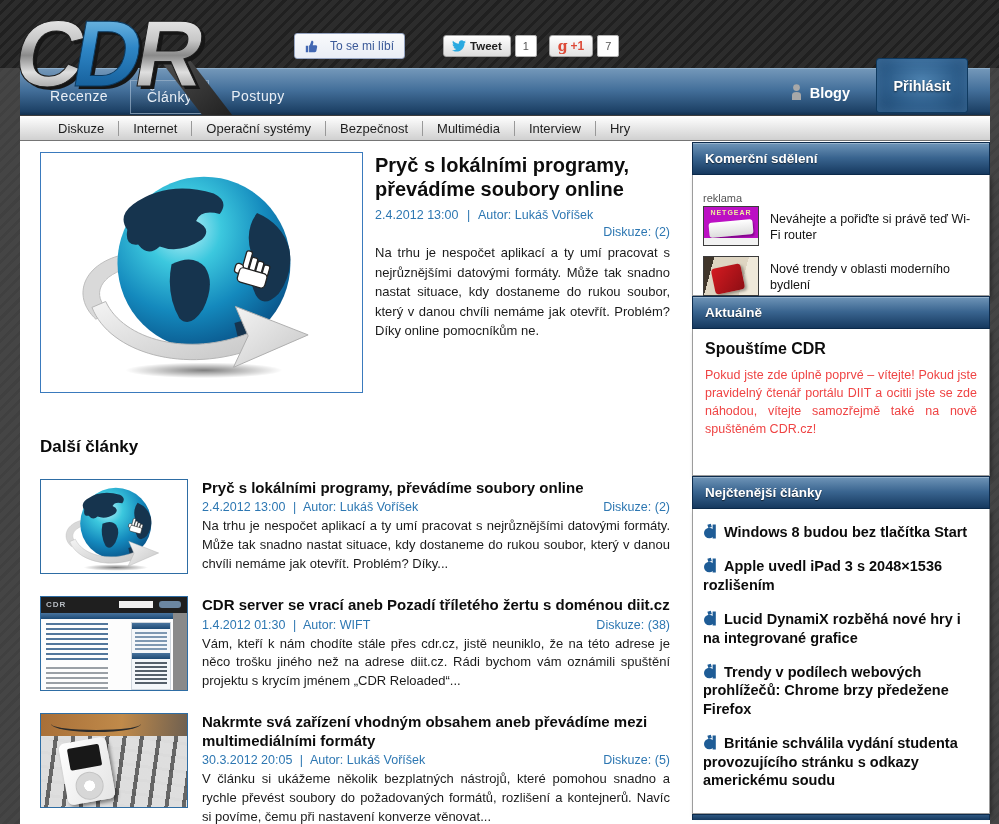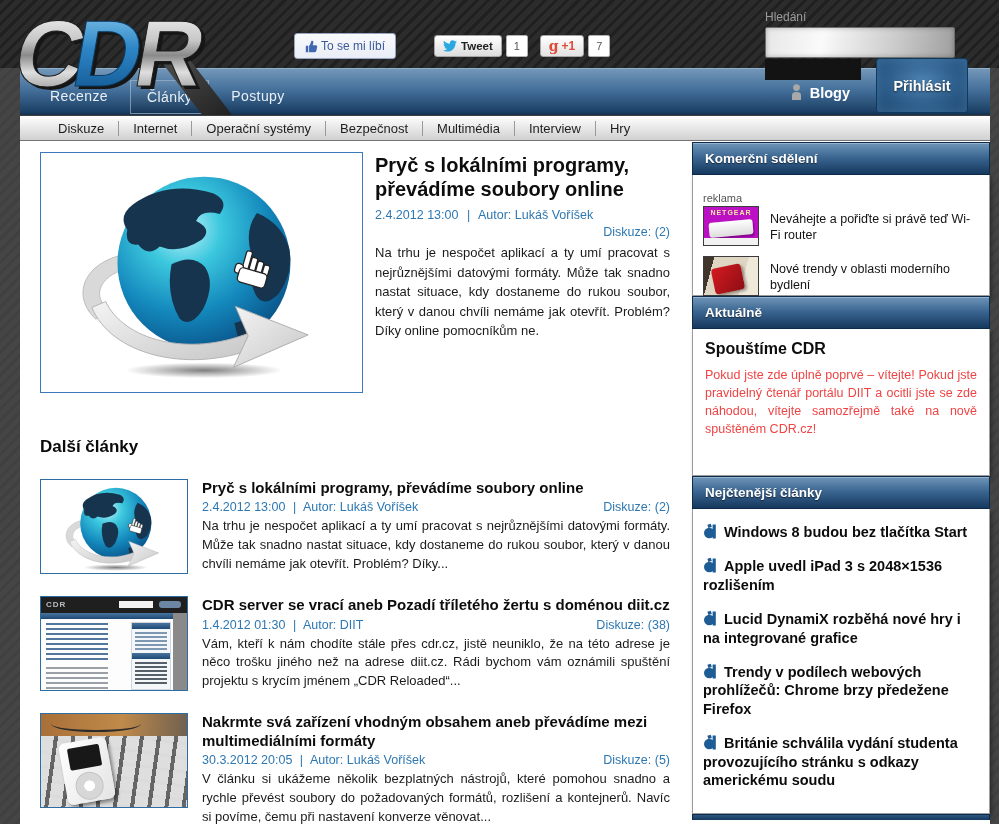--- a/index.html
+++ b/index.html
@@ -4,21 +4,21 @@
 <style>
   * { margin:0; padding:0; box-sizing:border-box; }
   body { font-family:"Liberation Sans", sans-serif; background:#3f3f3f; }
   .page { position:relative; width:999px; height:824px; overflow:hidden; background:#454545;
           background-image:repeating-linear-gradient(135deg, rgba(0,0,0,.07) 0 3px, transparent 3px 8px); }
 
   
   .topbar { position:relative; height:68px; background:#2c2c2c;
             background-image:repeating-linear-gradient(135deg, rgba(0,0,0,.28) 0 3px, transparent 3px 8px); }
   .social { position:absolute; left:294px; top:33px; display:flex; align-items:center; }
-  .fb-btn { height:26px; padding:0 10px; display:flex; align-items:center; gap:3px;
+  .fb-btn { height:26px; padding:0 10px; display:flex; align-items:center; gap:12px;
             background:linear-gradient(#f9fafc,#e9edf5); border:1px solid #97a5c2; border-radius:3px;
             color:#3b5998; font-size:12px; cursor:pointer; }
   .tw-btn { margin-left:38px; height:22px; padding:0 8px; display:flex; align-items:center; gap:4px;
             background:linear-gradient(#ffffff,#dcdcdc); border:1px solid #a5a5a5; border-radius:3px;
             font-size:11.5px; font-weight:bold; color:#222; cursor:pointer; }
   .cnt-box { margin-left:4px; height:22px; min-width:22px; padding:0 4px; display:flex; align-items:center; justify-content:center;
              background:#fff; border:1px solid #b3b3b3; border-radius:2px; font-size:11px; color:#555; }
   .gp-btn { margin-left:12px; height:22px; padding:0 8px; display:flex; align-items:center; gap:3px;
             background:linear-gradient(#ffffff,#e2e2e2); border:1px solid #a5a5a5; border-radius:3px;
             font-size:12px; font-weight:bold; color:#dd4b39; cursor:pointer; }
@@ -209,25 +209,20 @@
         </svg>
         <span>Tweet</span>
       </div>
       <div class="cnt-box">1</div>
       <div class="gp-btn">
         <span class="gglyph">g</span>
         <span>+1</span>
       </div>
       <div class="cnt-box">7</div>
     </div>
-    <div class="search">
-      <div class="search-label">Hledání</div>
-      <input class="search-input" type="text" style="">
-      <div class="search-stub"></div>
-    </div>
   </div>
 
   <svg class="logo" width="235" height="122" viewBox="0 0 235 122">
     <defs>
       <linearGradient id="chromeg" x1="0" y1="0" x2="0" y2="1">
         <stop offset="0" stop-color="#ffffff"></stop>
           <stop offset=".38" stop-color="#c7c7c7"></stop>
         <stop offset=".52" stop-color="#8a8a8a"></stop>
           <stop offset=".68" stop-color="#dfdfdf"></stop>
         <stop offset="1" stop-color="#6e6e6e"></stop>
@@ -343,21 +338,21 @@
           </div>
           <div class="wt-edge"></div>
         </div>
         <div class="r-txt">
           <h3 class="r-title">CDR server se vrací aneb Pozadí tříletého žertu s doménou diit.cz</h3>
           <div class="r-meta">
             <span class="disc">Diskuze: (38)</span>
             <span>1.4.2012 01:30</span>
             <span class="sep">|</span>
             <span>Autor:</span>
-            <span>DIIT</span>
+            <span>WIFT</span>
           </div>
           <p class="r-body">Vám, kteří k nám chodíte stále přes cdr.cz, jistě neuniklo, že na této adrese je něco trošku jiného než na adrese diit.cz. Rádi bychom vám oznámili spuštění projektu s krycím jménem „CDR Reloaded“...</p>
         </div>
       </article>
 
       <article class="row">
         <div class="r-thumb">
           <div class="it-bg"></div>
           <div class="it-desk"></div>
           <div class="it-cable"></div>

